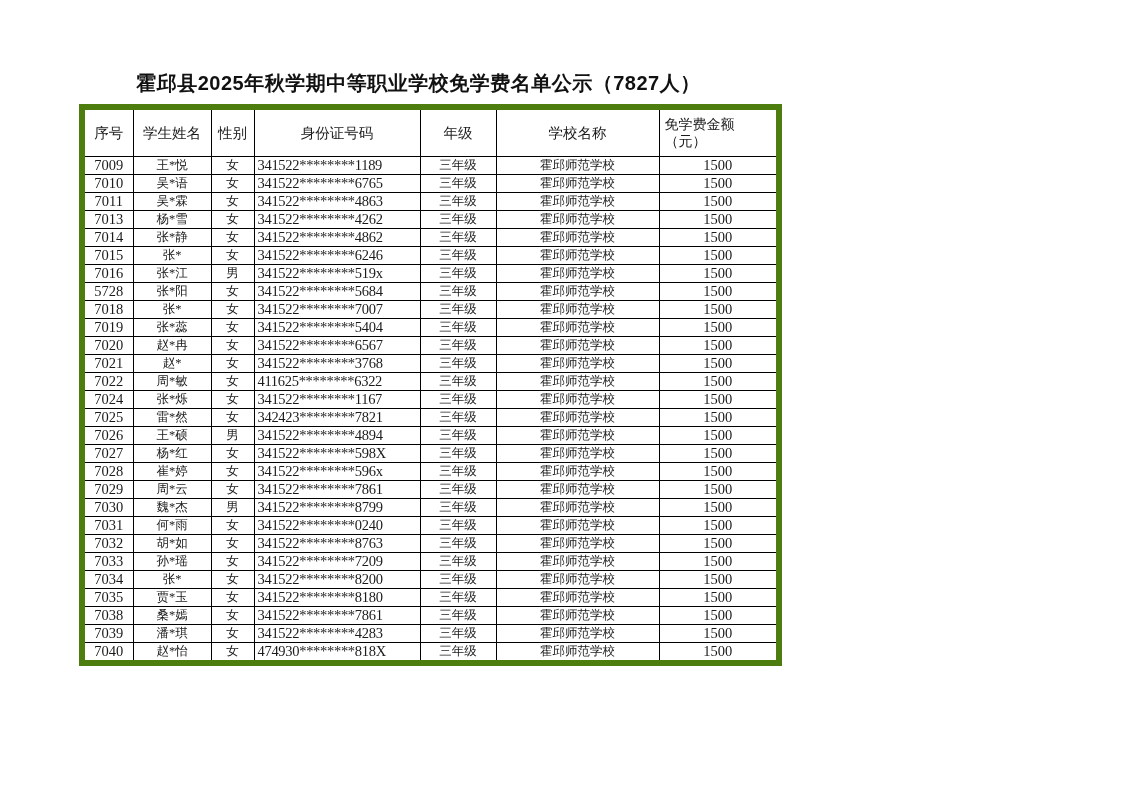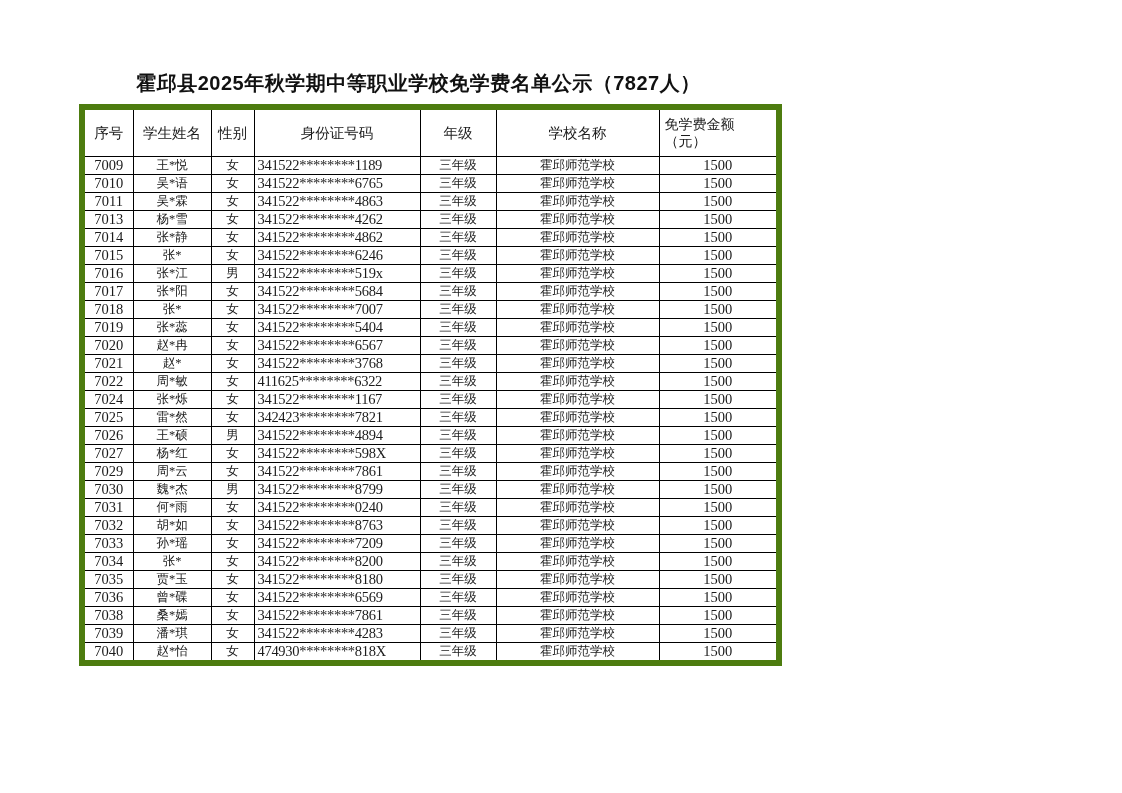--- a/index.html
+++ b/index.html
@@ -171,21 +171,21 @@
         <tr>
           <td class="col-serial">7016</td>
           <td class="col-name">张*江</td>
           <td class="col-gender">男</td>
           <td class="col-id">341522********519x</td>
           <td class="col-grade">三年级</td>
           <td class="col-school">霍邱师范学校</td>
           <td class="col-amount">1500</td>
         </tr>
         <tr>
-          <td class="col-serial">7017</td>
+          <td class="col-serial">5728</td>
           <td class="col-name">张*阳</td>
           <td class="col-gender">女</td>
           <td class="col-id">341522********5684</td>
           <td class="col-grade">三年级</td>
           <td class="col-school">霍邱师范学校</td>
           <td class="col-amount">1500</td>
         </tr>
         <tr>
           <td class="col-serial">7018</td>
           <td class="col-name">张*</td>
@@ -261,20 +261,29 @@
         <tr>
           <td class="col-serial">7027</td>
           <td class="col-name">杨*红</td>
           <td class="col-gender">女</td>
           <td class="col-id">341522********598X</td>
           <td class="col-grade">三年级</td>
           <td class="col-school">霍邱师范学校</td>
           <td class="col-amount">1500</td>
         </tr>
         <tr>
+          <td class="col-serial">7028</td>
+          <td class="col-name">崔*婷</td>
+          <td class="col-gender">女</td>
+          <td class="col-id">341522********596x</td>
+          <td class="col-grade">三年级</td>
+          <td class="col-school">霍邱师范学校</td>
+          <td class="col-amount">1500</td>
+        </tr>
+        <tr>
           <td class="col-serial">7029</td>
           <td class="col-name">周*云</td>
           <td class="col-gender">女</td>
           <td class="col-id">341522********7861</td>
           <td class="col-grade">三年级</td>
           <td class="col-school">霍邱师范学校</td>
           <td class="col-amount">1500</td>
         </tr>
         <tr>
           <td class="col-serial">7030</td>
@@ -324,29 +333,20 @@
         <tr>
           <td class="col-serial">7035</td>
           <td class="col-name">贾*玉</td>
           <td class="col-gender">女</td>
           <td class="col-id">341522********8180</td>
           <td class="col-grade">三年级</td>
           <td class="col-school">霍邱师范学校</td>
           <td class="col-amount">1500</td>
         </tr>
         <tr>
-          <td class="col-serial">7036</td>
-          <td class="col-name">曾*碟</td>
-          <td class="col-gender">女</td>
-          <td class="col-id">341522********6569</td>
-          <td class="col-grade">三年级</td>
-          <td class="col-school">霍邱师范学校</td>
-          <td class="col-amount">1500</td>
-        </tr>
-        <tr>
           <td class="col-serial">7038</td>
           <td class="col-name">桑*嫣</td>
           <td class="col-gender">女</td>
           <td class="col-id">341522********7861</td>
           <td class="col-grade">三年级</td>
           <td class="col-school">霍邱师范学校</td>
           <td class="col-amount">1500</td>
         </tr>
         <tr>
           <td class="col-serial">7039</td>

